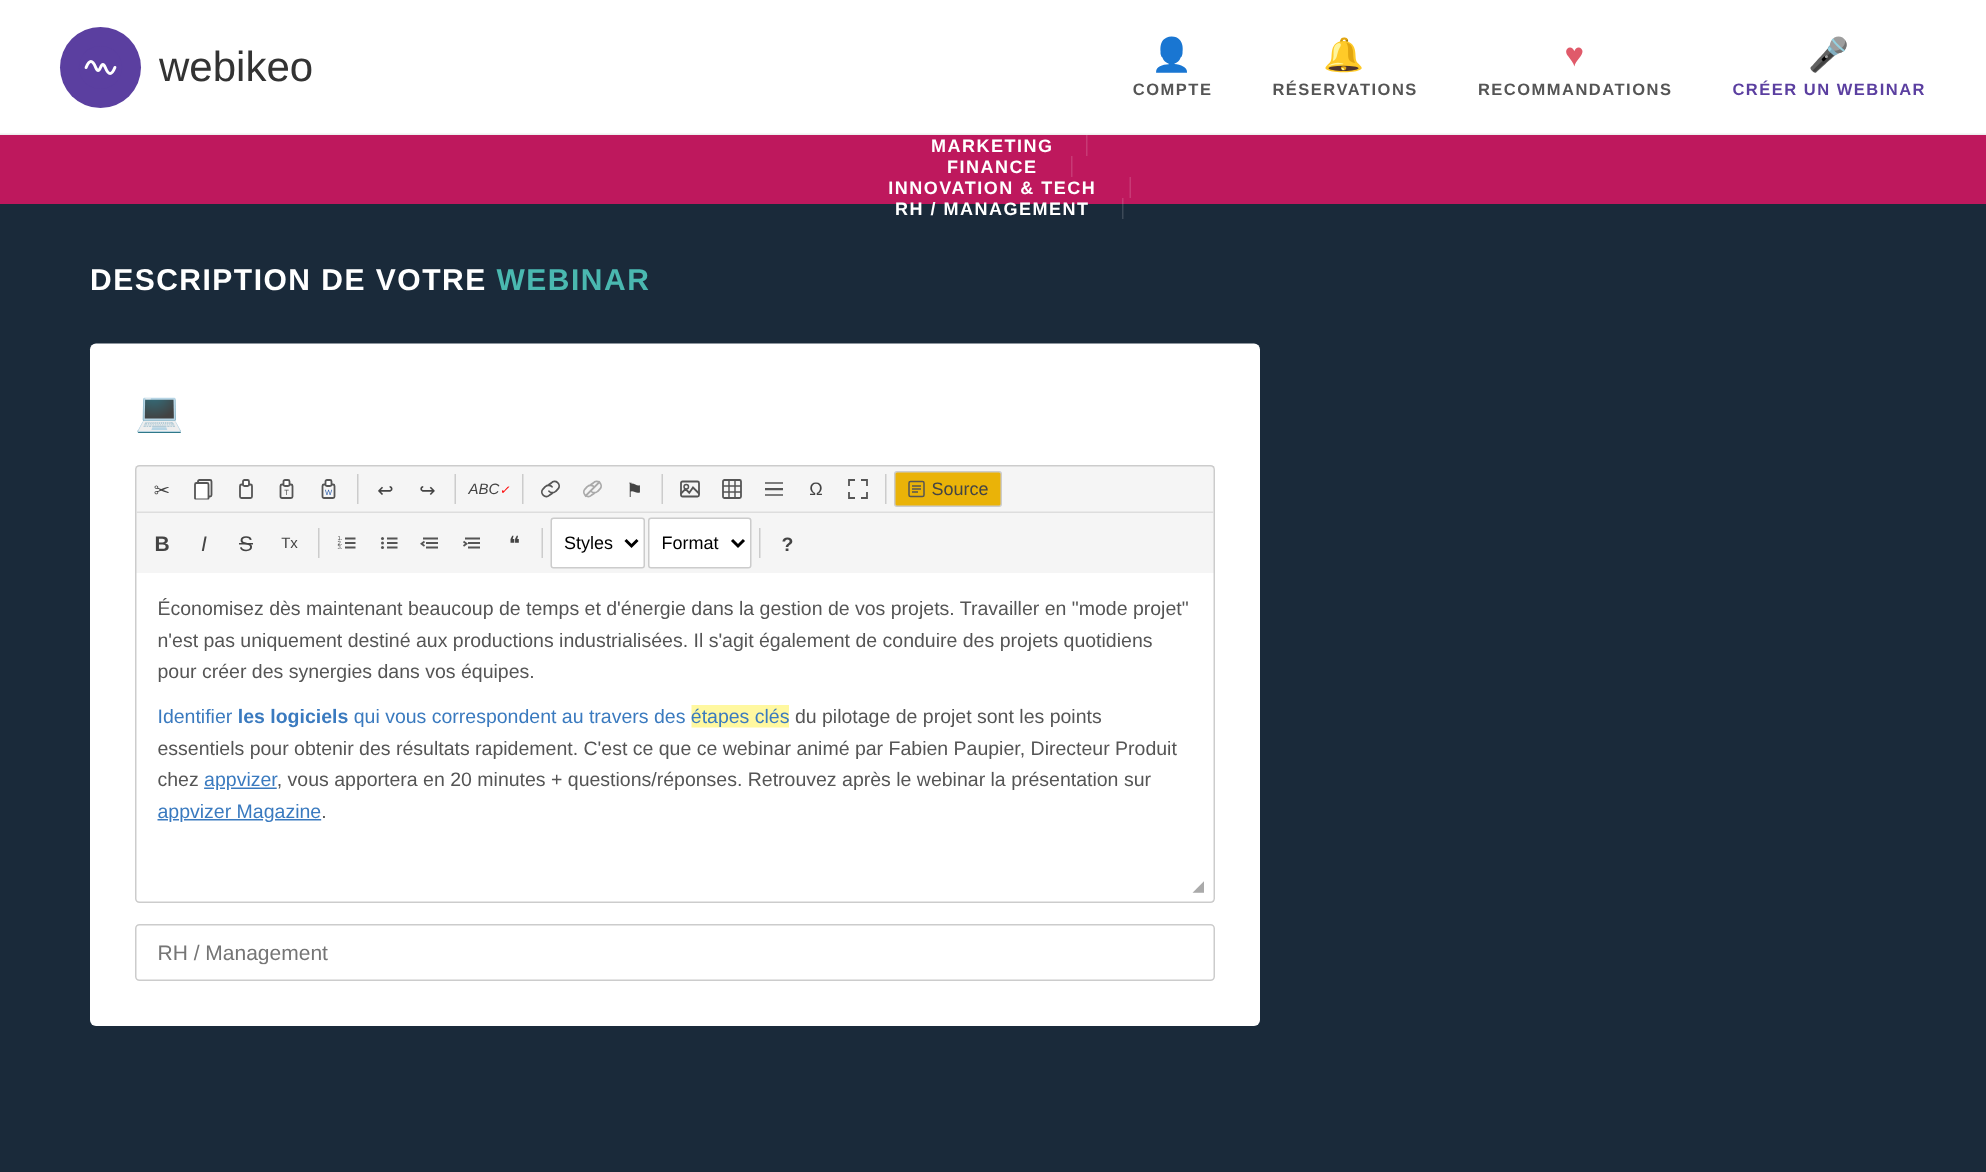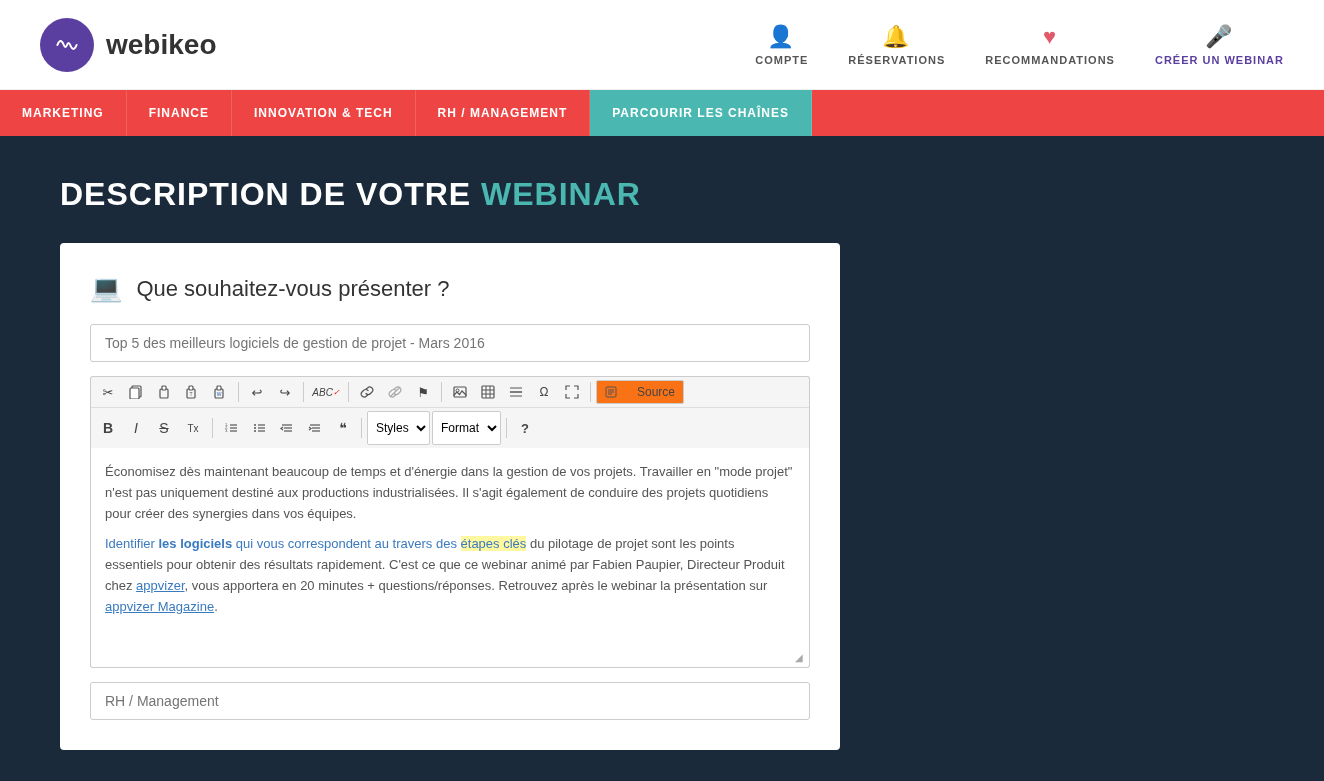--- a/index.html
+++ b/index.html
@@ -32,21 +32,21 @@
     .logo-icon svg {
       width: 32px;
       height: 32px;
     }
     .logo-text {
       font-size: 28px;
       font-weight: 300;
       color: #333;
     }
     .logo-text span {
-      font-weight: 700;
+      font-weight: 400;
     }
     .header-nav {
       display: flex;
       align-items: center;
       gap: 40px;
     }
     .header-nav-item {
       display: flex;
       flex-direction: column;
       align-items: center;
@@ -75,24 +75,25 @@
       font-size: 11px;
       letter-spacing: 1px;
       font-weight: 600;
     }
     .create-label .un {
       color: #4ab8b0;
     }
 
     
     .nav-bar {
-      background: #ef4444;
+      background: #be185d;
       display: flex;
       align-items: center;
       height: 46px;
+      flex-direction: column;
     }
     .nav-bar-item {
       color: #fff;
       font-size: 12px;
       font-weight: 600;
       letter-spacing: 1px;
       text-transform: uppercase;
       padding: 0 22px;
       height: 100%;
       display: flex;
@@ -110,21 +111,21 @@
     }
 
     
     .page-content {
       background: #1a2a3a;
       padding: 40px 60px;
       min-height: calc(781px - 90px - 46px);
     }
     .page-title {
       color: #fff;
-      font-size: 32px;
+      font-size: 20px;
       font-weight: 700;
       letter-spacing: 1px;
       margin-bottom: 30px;
       text-transform: uppercase;
     }
     .page-title .highlight {
       color: #4ab8b0;
       font-weight: 700;
     }
 
@@ -203,25 +204,25 @@
       border: 1px solid #ccc;
       background: #fff;
       border-radius: 2px;
       font-size: 12px;
       padding: 0 4px;
       cursor: pointer;
     }
     .tb-source-btn {
       display: flex;
       align-items: center;
-      gap: 20px;
+      gap: 4px;
       height: 24px;
       padding: 0 8px;
       border: 1px solid #ccc;
-      background: #f97316;
+      background: #eab308;
       border-radius: 2px;
       font-size: 12px;
       cursor: pointer;
       color: #444;
     }
 
     
     .editor-area {
       border: 1px solid #ccc;
       border-top: none;
@@ -300,36 +301,33 @@
       </span>
     </div>
   </div>
 </div>
 
 <div class="nav-bar">
   <div class="nav-bar-item">MARKETING</div>
   <div class="nav-bar-item">FINANCE</div>
   <div class="nav-bar-item">INNOVATION &amp; TECH</div>
   <div class="nav-bar-item">RH / MANAGEMENT</div>
-  <div class="nav-bar-item active">PARCOURIR LES CHAÎNES</div>
 </div>
 
 <div class="page-content">
   <div class="page-title">
     <span>DESCRIPTION DE VOTRE </span><span class="highlight">WEBINAR</span>
   </div>
 
   <div class="card">
     <div class="card-subtitle">
       <span class="monitor-icon">💻</span>
-      <span>Que souhaitez-vous présenter ?</span>
-    </div>
-
-    
-    <input type="text" class="title-input" placeholder="Top 5 des meilleurs logiciels de gestion de projet - Mars 2016" style="">
+    </div>
+
+    
 
     
     <div class="toolbar">
 
       <div class="toolbar-row">
         <button class="tb-btn" title="Cut">✂</button>
         <button class="tb-btn" title="Copy">
           <svg width="14" height="14" viewBox="0 0 14 14" fill="none">
               <rect x="3" y="1" width="9" height="11" rx="1" stroke="#555" stroke-width="1.2"></rect>
               <rect x="1" y="3" width="9" height="11" rx="1" stroke="#555" stroke-width="1.2" fill="white"></rect>

